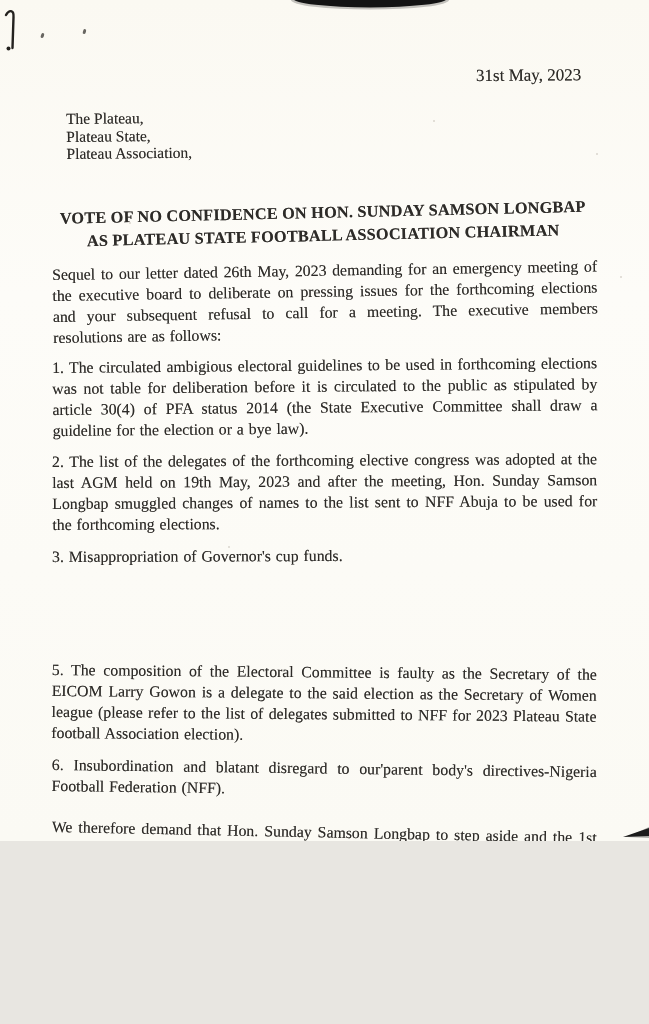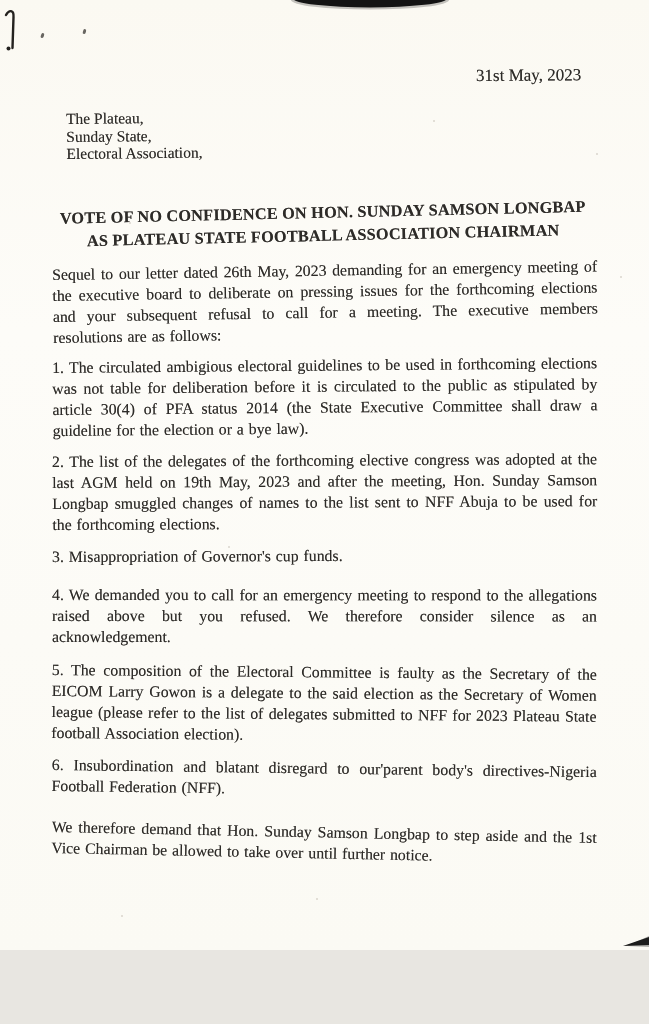--- a/index.html
+++ b/index.html
@@ -3,21 +3,21 @@
 <meta charset="utf-8">
 <style>
   html, body {
     margin: 0;
     padding: 0;
     background: #e8e6e1;
   }
   .page {
     position: relative;
     width: 649px;
-    height: 950px;
+    height: 841px;
     margin: 0 auto;
     background: linear-gradient(180deg, #fbf9f2 0%, #fdfcf8 35%, #fbfaf4 100%);
     overflow: hidden;
     font-family: "Liberation Serif", "DejaVu Serif", serif;
     color: #2d2b28;
   }
   .txt {
     position: absolute;
     text-shadow: 0 0 0.5px rgba(45, 42, 38, 0.55);
   }
@@ -118,38 +118,37 @@
 
   <svg class="artifact corner-mark" width="26" height="16" viewBox="0 0 26 16" aria-hidden="true">
     <polygon points="26,3 0,12 26,11" fill="#161616"></polygon>
     <polygon points="26,2 4,12 26,13" fill="rgba(40,40,40,0.35)"></polygon>
   </svg>
 
   <div class="txt date">31st May, 2023</div>
 
   <div class="txt address">
     <div>The Plateau,</div>
-    <div>Sunday State,</div>
-    <div>Electoral Association,</div>
+    <div>Plateau State,</div>
+    <div>Plateau Association,</div>
   </div>
 
   <div class="txt heading">
     <div>VOTE OF NO CONFIDENCE ON HON. SUNDAY SAMSON LONGBAP</div>
     <div>AS PLATEAU STATE FOOTBALL ASSOCIATION CHAIRMAN</div>
   </div>
 
   <div class="txt para p-intro">Sequel to our letter dated 26th May, 2023 demanding for an emergency meeting of the executive board to deliberate on pressing issues for the forthcoming elections and your subsequent refusal to call for a meeting. The executive members resolutions are as follows:</div>
 
   <div class="txt para p-1">1. The circulated ambigious electoral guidelines to be used in forthcoming elections was not table for deliberation before it is circulated to the public as stipulated by article 30(4) of PFA status 2014 (the State Executive Committee shall draw a guideline for the election or a bye law).</div>
 
   <div class="txt para p-2">2. The list of the delegates of the forthcoming elective congress was adopted at the last AGM held on 19th May, 2023 and after the meeting, Hon. Sunday Samson Longbap smuggled changes of names to the list sent to NFF Abuja to be used for the forthcoming elections.</div>
 
   <div class="txt para p-3">3. Misappropriation of Governor's cup funds.</div>
 
-  <div class="txt para p-4">4. We demanded you to call for an emergency meeting to respond to the allegations raised above but you refused. We therefore consider silence as an acknowledgement.</div>
 
   <div class="txt para p-5">5. The composition of the Electoral Committee is faulty as the Secretary of the EICOM Larry Gowon is a delegate to the said election as the Secretary of Women league (please refer to the list of delegates submitted to NFF for 2023 Plateau State football Association election).</div>
 
   <div class="txt para p-6">6. Insubordination and blatant disregard to our'parent body's directives-Nigeria Football Federation (NFF).</div>
 
   <div class="txt para p-close">We therefore demand that Hon. Sunday Samson Longbap to step aside and the 1st Vice Chairman be allowed to take over until further notice.</div>
 
 </div>
 
 </body></html>

